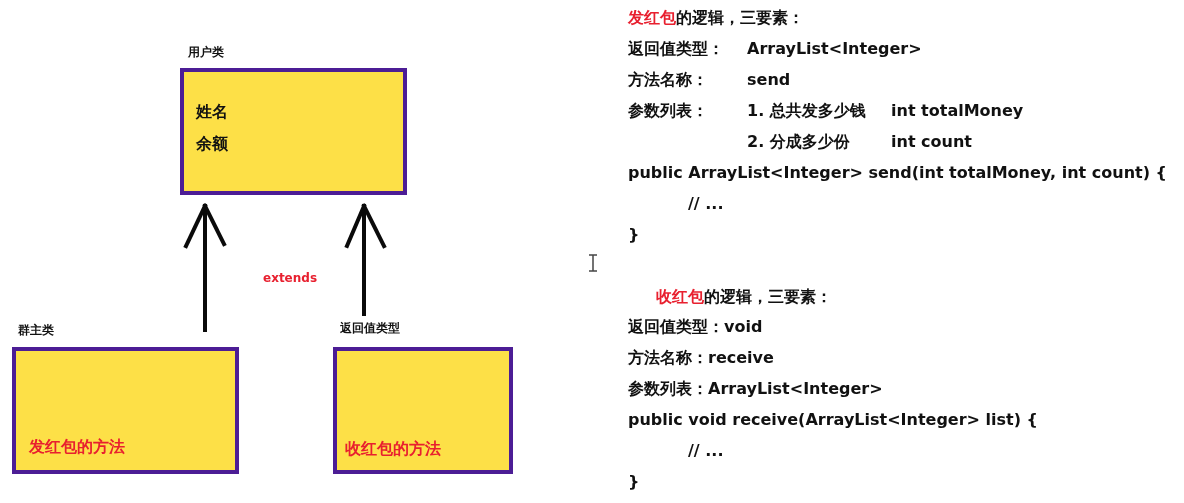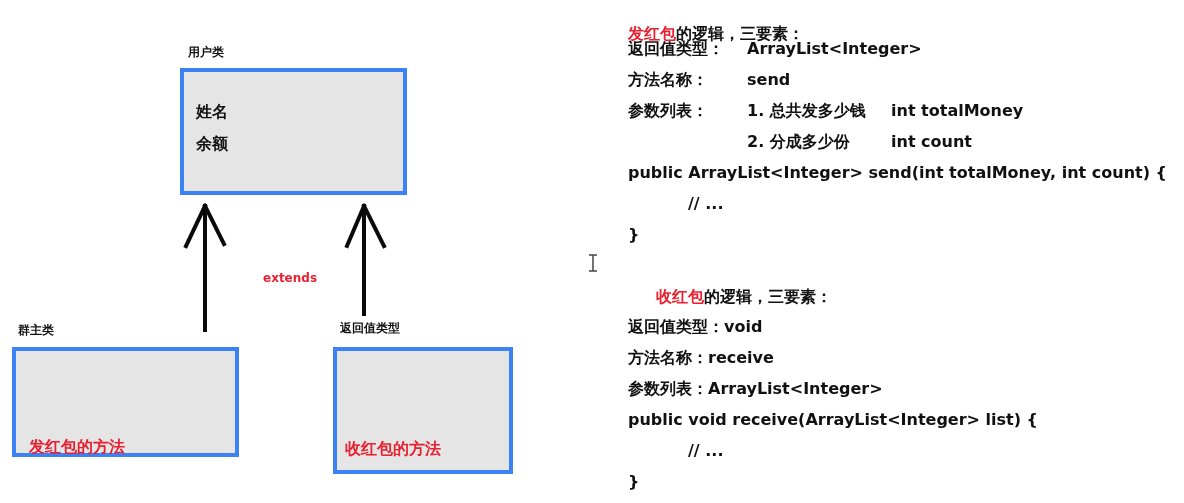--- a/index.html
+++ b/index.html
@@ -3,21 +3,21 @@
 <meta charset="utf-8">
 <style>
   html, body { margin: 0; padding: 0; }
   body {
     width: 1184px; height: 503px; position: relative; overflow: hidden;
     background: #ffffff;
     font-family: "DejaVu Sans", "Liberation Sans", sans-serif;
     color: #111111;
     font-weight: bold;
   }
-  .box { position: absolute; border: 4px solid #3b82f6; box-sizing: border-box; background: #e5e5e5; }
+  .box { position: absolute; border: 4px solid #4c1d95; box-sizing: border-box; background: #fde047; }
   .label { position: absolute; font-size: 12px; line-height: 20px; white-space: nowrap; }
   .red { color: #e8202f; }
   .txt { position: absolute; font-size: 16px; line-height: 20px; white-space: nowrap; }
   svg.arrows { position: absolute; left: 0; top: 0; }
   .line { position: absolute; font-size: 16px; line-height: 20px; white-space: nowrap; }
   .cursor { position: absolute; left: 587px; top: 253px; width: 12px; height: 20px; }
 </style>
 </head>
 <body>
 
@@ -38,40 +38,40 @@
 
       <line x1="364" y1="314" x2="364" y2="206"></line>
       <line x1="364" y1="206" x2="347" y2="246"></line>
       <line x1="364" y1="206" x2="384" y2="246"></line>
     </g>
   </svg>
 
   <div class="label red" style="left:263px; top:268px;">extends</div>
 
   <div class="label" style="left:18px; top:320px;">群主类</div>
-  <div class="box" style="left:12px; top:347px; width:227px; height:110px;">
+  <div class="box" style="left:12px; top:347px; width:227px; height:127px;">
     <div class="txt red" style="left:13px; top:86px;">发红包的方法</div>
   </div>
 
   <div class="label" style="left:340px; top:318px;">返回值类型</div>
   <div class="box" style="left:333px; top:347px; width:180px; height:127px;">
     <div class="txt red" style="left:8px; top:88px;">收红包的方法</div>
   </div>
 </div>
 
 <svg class="cursor" viewBox="0 0 12 20">
   <g stroke="#444" stroke-width="1.5" fill="none">
     <line x1="6" y1="2" x2="6" y2="18"></line>
     <line x1="2" y1="2" x2="10" y2="2"></line>
     <line x1="2" y1="18" x2="10" y2="18"></line>
   </g>
 </svg>
 
 <div>
-  <div class="line" style="left:628px; top:24px;">
+  <div class="line" style="left:628px; top:8px;">
     <span class="red">发红包</span><span>的逻辑，三要素：</span>
   </div>
   <div class="line" style="left:628px; top:39px;">返回值类型：</div>
   <div class="line" style="left:747px; top:39px;">ArrayList&lt;Integer&gt;</div>
 
   <div class="line" style="left:628px; top:70px;">方法名称：</div>
   <div class="line" style="left:747px; top:70px;">send</div>
 
   <div class="line" style="left:628px; top:101px;">参数列表：</div>
   <div class="line" style="left:747px; top:101px;">1. 总共发多少钱</div>

